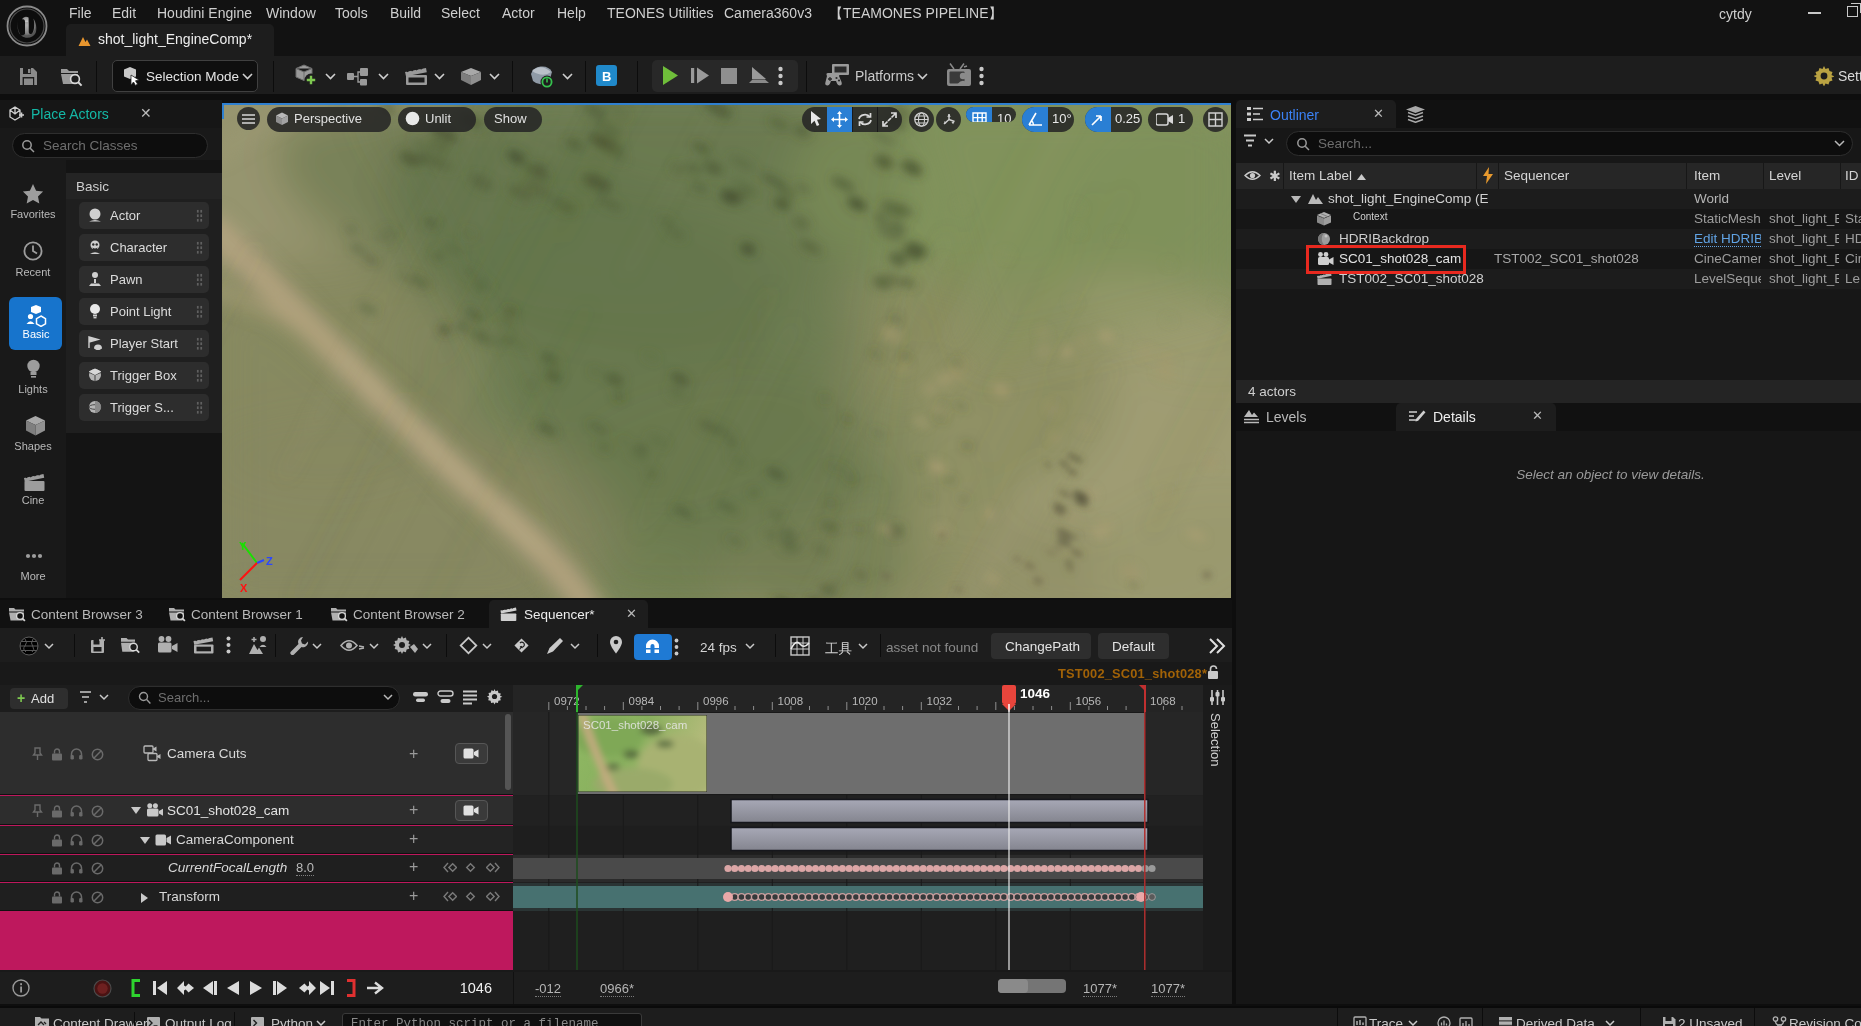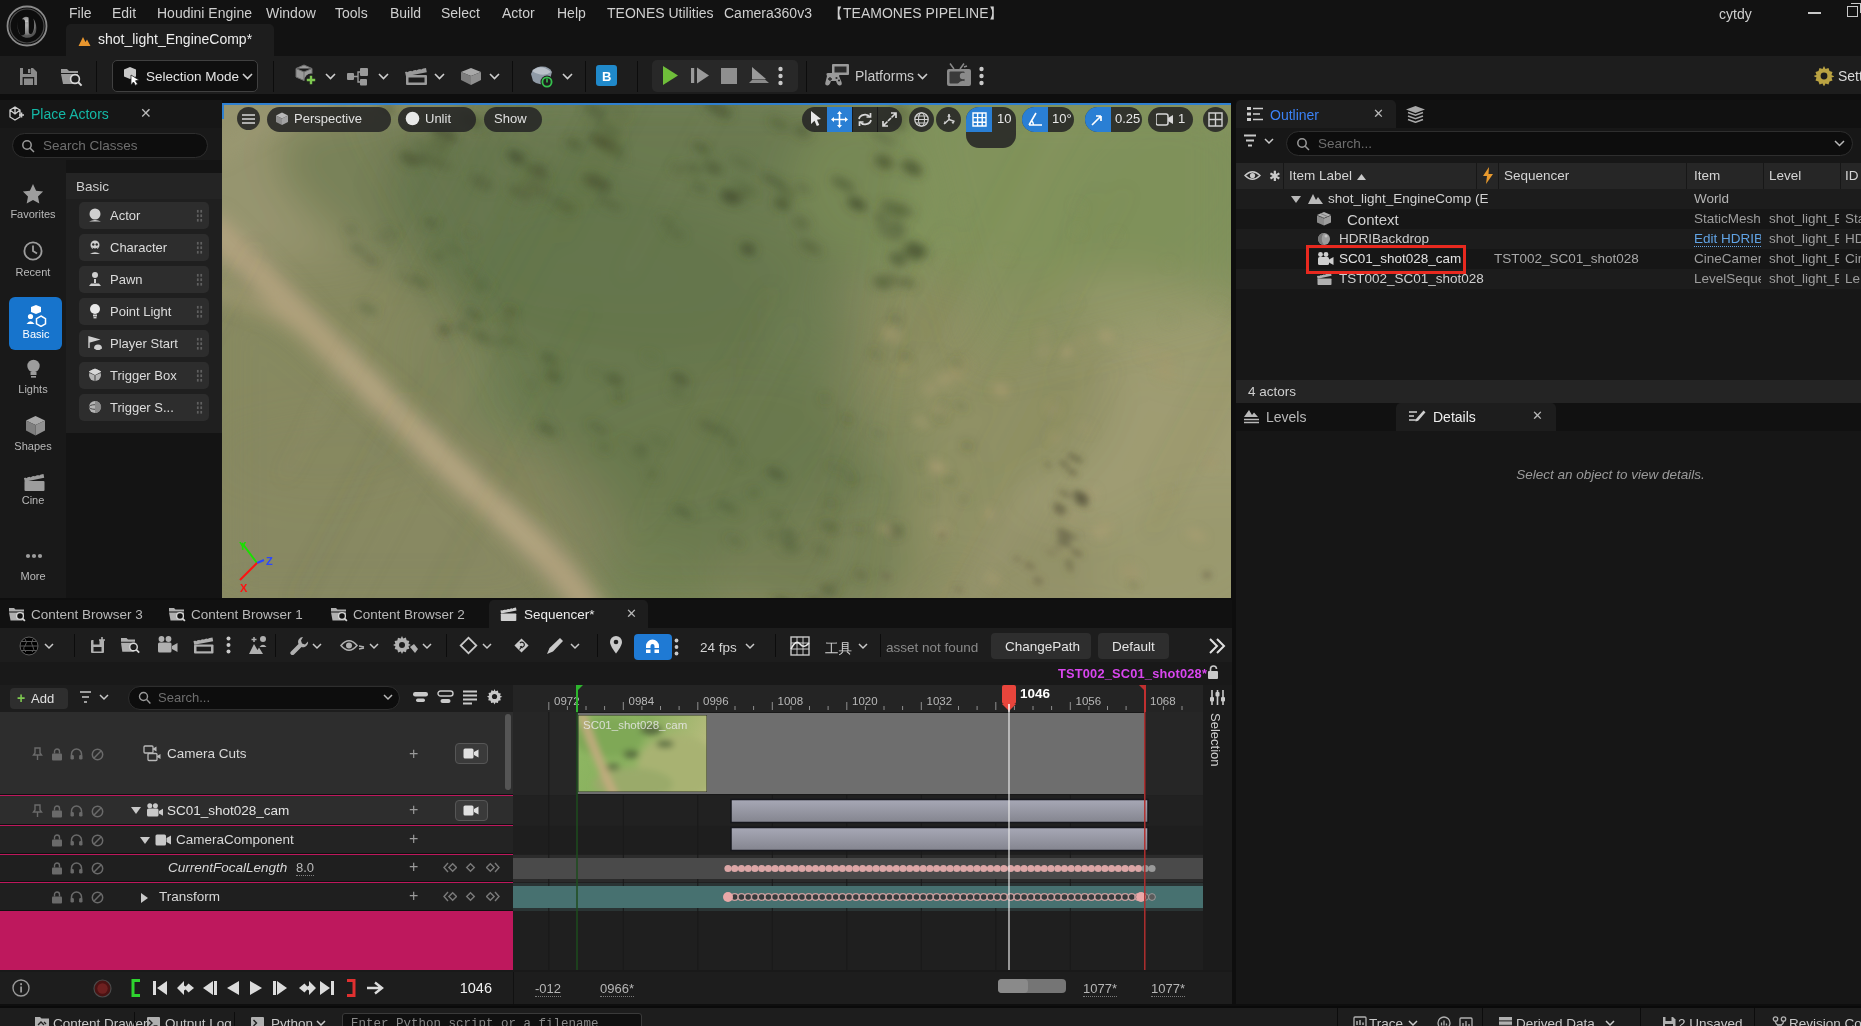--- a/index.html
+++ b/index.html
@@ -825,21 +825,21 @@
         <path d="M1 7.5 h13 M1.8 4 h11.4 M1.8 11 h11.4" stroke="#d0d0d0" stroke-width="1.1"></path>
       </svg>
     </div>
 <div class="vp-circ" style="left:714px;">
       <svg width="16" height="15" viewBox="0 0 16 15">
         <path d="M3 12 L8 7.5 L8 2 M8 7.5 L13.5 9.5" stroke="#d0d0d0" stroke-width="1.5" fill="none"></path>
         <path d="M8 2 l-1.8 2.8 h3.6 Z M3 12 l0.6 -3 l2 2 Z M13.5 9.5 l-3 0.8 l1.6 2 Z" fill="#d0d0d0"></path>
       </svg>
     </div>
 
-<div class="abs" style="left:744px;top:4px;width:50px;height:41px;background:rgba(38,38,38,0.88);border-radius:13px;overflow:hidden;">
+<div class="abs" style="left:744px;top:4px;width:50px;height:15px;background:rgba(38,38,38,0.88);border-radius:13px;overflow:hidden;">
   <div class="abs" style="left:0;top:0;width:26px;height:25px;background:#2a7fd4;"></div>
   <div class="abs" style="left:6px;top:5px;">
         <svg width="15" height="15" viewBox="0 0 15 15">
           <path d="M1 1 h13 v13 h-13 Z M1 5.6 h13 M1 10.2 h13 M5.6 1 v13 M10.2 1 v13" stroke="#fff" stroke-width="1.4" fill="none"></path>
         </svg>
       </div>
   <div class="abs" style="left:31px;top:4px;color:#e8e8e8;font-size:13px;">10</div>
 </div>
 
 <div class="abs" style="left:800px;top:4px;width:52px;height:25px;background:rgba(38,38,38,0.88);border-radius:13px;overflow:hidden;">
@@ -983,21 +983,21 @@
   </div>
   <div class="abs" style="left:0;top:109px;width:625px;height:20px;background:#161616;">
     <span class="abs" style="left:80px;top:3px;">
         <svg width="16" height="14" viewBox="0 0 16 14">
           <path d="M8 0 L15 3 8 6 1 3 Z" fill="#b0b0b0"></path>
           <path d="M1 3.5 v7 L8 13.5 v-7 Z" fill="#8a8a8a"></path>
           <path d="M15 3.5 v7 L8 13.5 v-7 Z" fill="#9d9d9d"></path>
           <path d="M4.5 1.5 L11.5 4.5 M4.5 4.7 L8 6.2" stroke="#6f6f6f" stroke-width="0.8"></path>
         </svg>
       </span>
-    <span class="abs txt" style="left:111px;top:2px;color:#cfcfcf;font-size:15px;">Context</span>
+    <span class="abs txt" style="left:117px;top:2px;color:#cfcfcf;font-size:10px;">Context</span>
     <span class="abs txt" style="left:458px;top:2px;color:#9d9d9d;font-size:13.5px;width:67px;overflow:hidden;">StaticMesh/</span>
     <span class="abs txt" style="left:533px;top:2px;color:#9d9d9d;font-size:13.5px;width:70px;overflow:hidden;">shot_light_E</span>
     <span class="abs txt" style="left:609px;top:2px;color:#9d9d9d;font-size:13.5px;">Sta</span>
   </div>
   <div class="abs" style="left:0;top:129px;width:625px;height:20px;background:#1c1c1c;">
     <span class="abs" style="left:81px;top:3px;">
         <svg width="14" height="14" viewBox="0 0 14 14">
           <circle cx="7" cy="7" r="6" fill="#9d9d9d"></circle>
           <path d="M7 1 a6 6 0 0 0 0 12 a9 9 0 0 1 0 -12" fill="#777"></path>
           <circle cx="9" cy="4" r="1.5" fill="#c4c4c4"></circle>
@@ -1281,21 +1281,21 @@
     <div class="abs" style="left:1098px;top:33px;width:71px;height:26px;background:#2e2e2e;border-radius:4px;"></div>
     <div class="abs txt" style="left:1112px;top:39px;color:#e4e4e4;font-size:13.5px;">Default</div>
     <div class="abs" style="left:1208px;top:38px;">
         <svg width="18" height="16" viewBox="0 0 18 16">
           <path d="M2 1 l7 7 -7 7 M9 1 l7 7 -7 7" stroke="#e0e0e0" stroke-width="2" fill="none"></path>
         </svg>
       </div>
   </div>
 
   <div class="abs" style="left:0;top:62px;width:1232px;height:23px;background:#191919;"></div>
-  <div class="abs txt" style="left:1058px;top:66px;color:#d946ef;font-size:12.8px;font-weight:bold;letter-spacing:0.2px;">TST002_SC01_shot028*</div>
+  <div class="abs txt" style="left:1058px;top:66px;color:#a16207;font-size:12.8px;font-weight:bold;letter-spacing:0.2px;">TST002_SC01_shot028*</div>
   <div class="abs" style="left:1207px;top:65px;">
       <svg width="13" height="15" viewBox="0 0 13 15">
         <rect x="1" y="6" width="10" height="8" rx="1" fill="#c9c9c9"></rect>
         <path d="M3.5 6 V4 a3 3 0 0 1 6 0" fill="none" stroke="#c9c9c9" stroke-width="1.6"></path>
       </svg>
     </div>
 
   <div class="abs" style="left:0;top:85px;width:513px;height:27px;background:#1d1d1d;"></div>
   <div class="abs" style="left:10px;top:88px;width:58px;height:21px;background:#2e2e2e;border-radius:4px;"></div>
   <div class="abs txt" style="left:17px;top:90px;color:#7ec850;font-size:14px;font-weight:bold;">+</div>

